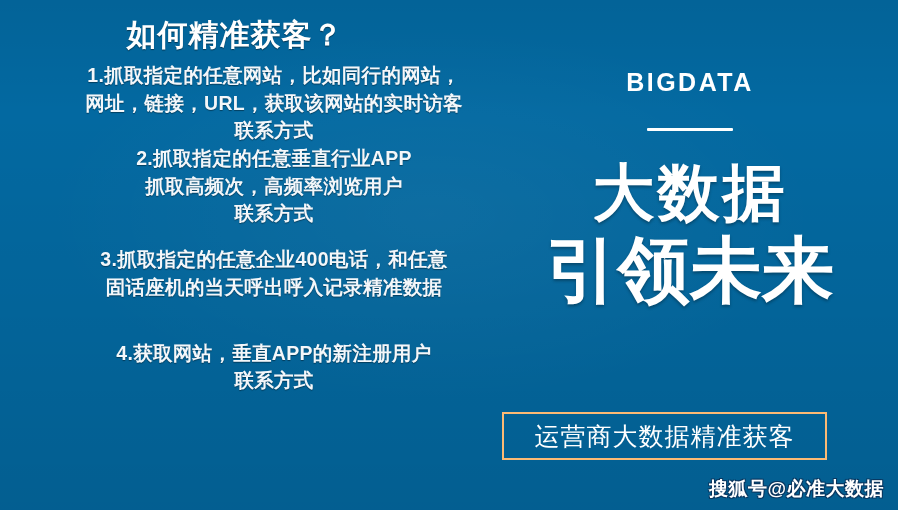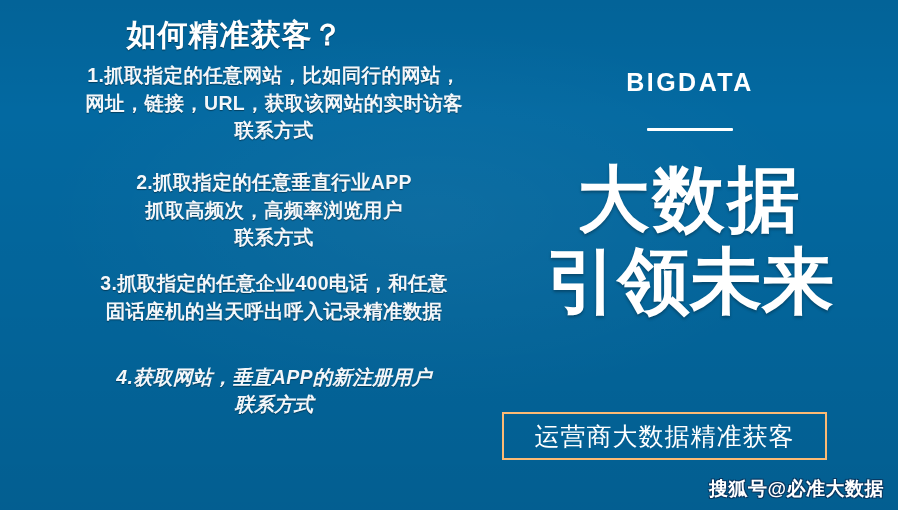--- a/index.html
+++ b/index.html
@@ -68,23 +68,23 @@
     font-size: 19.5px;
     font-weight: bold;
     line-height: 1.42;
     letter-spacing: 0.3px;
     color: #f4f7fa;
     text-shadow: 0 1px 1px rgba(0,0,0,0.40);
   }
   .bullet .ln { display: block; white-space: nowrap; }
 
   .bullet.b1 { margin-top: 0; }
-  .bullet.b2 { margin-top: 24px; }
+  .bullet.b2 { }
   .bullet.b3 { margin-top: 18px; }
-  .bullet.b4 { margin-top: 38px; font-style: italic; }
+  .bullet.b4 { margin-top: 38px; }
 
   
   .right-col {
     position: absolute;
     left: 482px;
     top: 0;
     width: 416px;
     height: 510px;
   }
 
@@ -114,21 +114,21 @@
   .headline {
     position: absolute;
     left: 0;
     top: 158px;
     width: 416px;
     text-align: center;
     color: #ffffff;
   }
   .headline .hl {
     display: block;
-    font-size: 72px;
+    font-size: 62px;
     font-weight: bold;
     line-height: 1.14;
     letter-spacing: 3px;
     white-space: nowrap;
     text-shadow: 0 2px 3px rgba(0,0,0,0.30);
   }
   .headline .hl-2 { letter-spacing: 0px; font-size: 72px; }
 
   .tagline-box {
     position: absolute;

